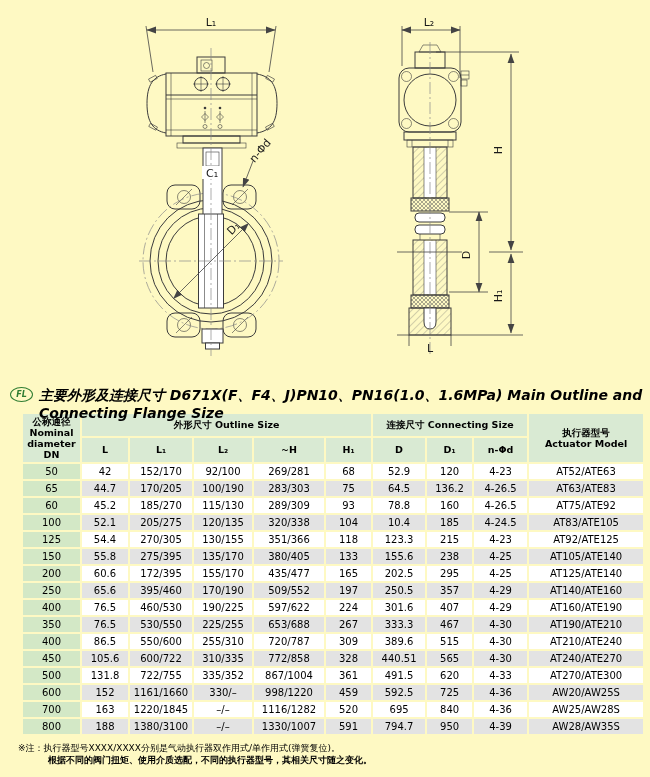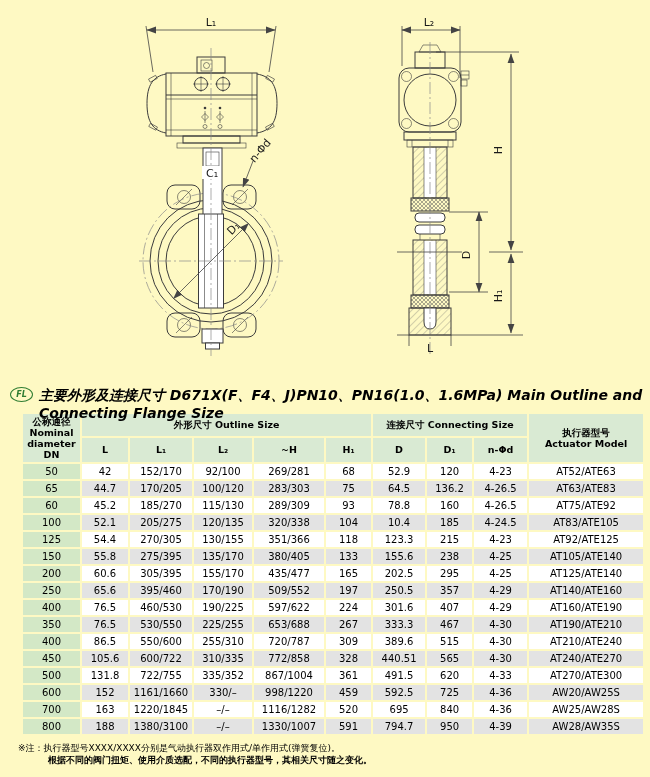--- a/index.html
+++ b/index.html
@@ -296,21 +296,21 @@
           <td class="val">68</td>
           <td class="val">52.9</td>
           <td class="val">120</td>
           <td class="val">4-23</td>
           <td class="val">AT52/ATE63</td>
         </tr>
         <tr>
           <td class="dn">65</td>
           <td class="val">44.7</td>
           <td class="val">170/205</td>
-          <td class="val">100/120</td>
+          <td class="val">100/190</td>
           <td class="val">283/303</td>
           <td class="val">75</td>
           <td class="val">64.5</td>
           <td class="val">136.2</td>
           <td class="val">4-26.5</td>
           <td class="val">AT63/ATE83</td>
         </tr>
         <tr>
           <td class="dn">60</td>
           <td class="val">45.2</td>
@@ -355,21 +355,21 @@
           <td class="val">380/405</td>
           <td class="val">133</td>
           <td class="val">155.6</td>
           <td class="val">238</td>
           <td class="val">4-25</td>
           <td class="val">AT105/ATE140</td>
         </tr>
         <tr>
           <td class="dn">200</td>
           <td class="val">60.6</td>
-          <td class="val">305/395</td>
+          <td class="val">172/395</td>
           <td class="val">155/170</td>
           <td class="val">435/477</td>
           <td class="val">165</td>
           <td class="val">202.5</td>
           <td class="val">295</td>
           <td class="val">4-25</td>
           <td class="val">AT125/ATE140</td>
         </tr>
         <tr>
           <td class="dn">250</td>

